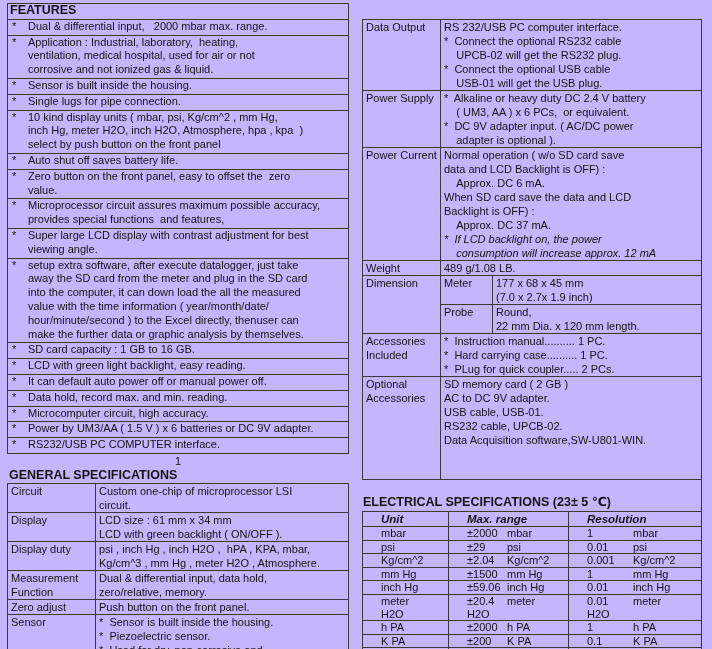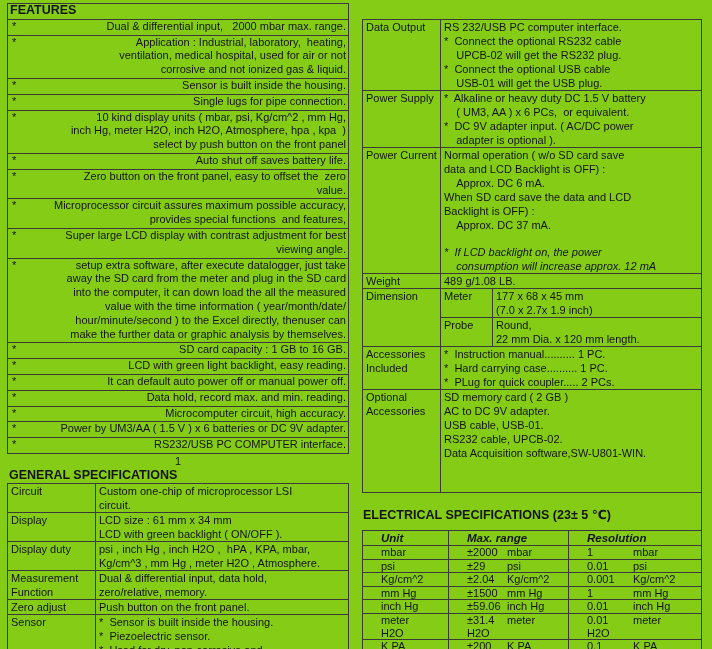--- a/index.html
+++ b/index.html
@@ -1,48 +1,48 @@
 <!DOCTYPE html>
 <html><head>
 <meta charset="utf-8">
 <style>
   html,body{margin:0;padding:0;background:#e8e8e8;}
   #page{
-    position:relative;width:712px;height:649px;background:#84cc16;
+    position:relative;width:712px;height:649px;background:#c4b5fd;
     overflow:hidden;
     font-family:"Liberation Sans","DejaVu Sans",sans-serif;
     font-size:11px;color:#141414;
     -webkit-font-smoothing:antialiased;
   }
   table{border-collapse:collapse;table-layout:fixed;width:100%;}
   td{border:1px solid #3a3a3a;vertical-align:top;padding:0 3px;}
   .pre{white-space:pre-wrap;}
   .hdr-cell{font-weight:bold;font-size:12.5px;padding:1px 3px;}
   .sec-title{font-weight:bold;font-size:12.5px;line-height:15px;padding-left:2px;}
 
   
   .left-col{position:absolute;left:7px;top:3px;width:342px;}
   .features-table{line-height:13.8px;}
   .features-table td{padding:0 2px 1px 2px;}
   .fi{display:flex;}
   .fi .b{flex:none;width:16px;padding-left:2px;}
-  .fi .t{flex:1;white-space:pre-wrap;text-align:right;}
+  .fi .t{flex:1;white-space:pre-wrap;}
   .page-num{text-align:center;line-height:14px;height:14px;}
   .gspec{line-height:14px;}
   .gspec .lbl{white-space:pre-wrap;}
   .gspec .val{white-space:pre-wrap;margin-left:12px;}
 
   
   .right-col{position:absolute;left:362px;top:19px;width:340px;}
   .dspec{line-height:14px;}
   .dspec .lbl{white-space:pre-wrap;}
   .dspec .val{white-space:pre-wrap;}
   .dspec .opt{padding-bottom:32px;margin-left:11px;}
-  .ital{font-style:italic;margin-top:13px;}
-  .elec-title{font-weight:bold;font-size:12.5px;line-height:16px;margin-top:14px;margin-bottom:7px;padding-left:1px;}
+  .ital{font-style:italic;}
+  .elec-title{font-weight:bold;font-size:12.5px;line-height:16px;margin-top:14px;margin-bottom:1px;padding-left:1px;}
   .elec{line-height:12.6px;font-size:11px;}
   .elec td{padding:0 18px;}
   .elec .hrow td{font-weight:bold;font-style:italic;font-size:11.5px;line-height:14px;}
   .elec .num{display:inline-block;}
   .elec .mxnum{width:40px;}
   .elec .rsnum{width:46px;}
 
   .gap-line{position:absolute;left:701px;top:448px;width:1px;height:201px;background:#3a3a3a;}
 </style>
 </head>
@@ -264,21 +264,21 @@
           <tr>
         <td class="lbl">Data Output</td>
         <td class="val" colspan="2">RS 232/USB PC computer interface.
 *  Connect the optional RS232 cable
     UPCB-02 will get the RS232 plug.
 *  Connect the optional USB cable
     USB-01 will get the USB plug.</td>
       </tr>
       <tr>
         <td class="lbl">Power Supply</td>
-        <td class="val" colspan="2">*  Alkaline or heavy duty DC 1.5 V battery
+        <td class="val" colspan="2">*  Alkaline or heavy duty DC 2.4 V battery
     ( UM3, AA ) x 6 PCs,  or equivalent.
 *  DC 9V adapter input. ( AC/DC power
     adapter is optional ).</td>
       </tr>
       <tr>
         <td class="lbl">Power Current</td>
         <td colspan="2">
           <div class="pre">Normal operation ( w/o SD card save
 data and LCD Backlight is OFF) :
     Approx. DC 6 mA.
@@ -357,22 +357,27 @@
             <td><span class="num mxnum">±1500</span><span>mm Hg</span></td>
             <td><span class="num rsnum">1</span><span>mm Hg</span></td>
           </tr>
       <tr>
             <td>inch Hg</td>
             <td><span class="num mxnum">±59.06</span><span>inch Hg</span></td>
             <td><span class="num rsnum">0.01</span><span>inch Hg</span></td>
           </tr>
       <tr>
             <td>meter H2O</td>
-            <td><span class="num mxnum">±31.4</span><span>meter H2O</span></td>
+            <td><span class="num mxnum">±20.4</span><span>meter H2O</span></td>
             <td><span class="num rsnum">0.01</span><span>meter H2O</span></td>
+          </tr>
+      <tr>
+            <td>h PA</td>
+            <td><span class="num mxnum">±2000</span><span>h PA</span></td>
+            <td><span class="num rsnum">1</span><span>h PA</span></td>
           </tr>
       <tr>
             <td>K PA</td>
             <td><span class="num mxnum">±200</span><span>K PA</span></td>
             <td><span class="num rsnum">0.1</span><span>K PA</span></td>
           </tr>
       <tr>
             <td>inch H2O</td>
             <td><span class="num mxnum">±802</span><span>inch H2O</span></td>
             <td><span class="num rsnum">0.5</span><span>inch H2O</span></td>

